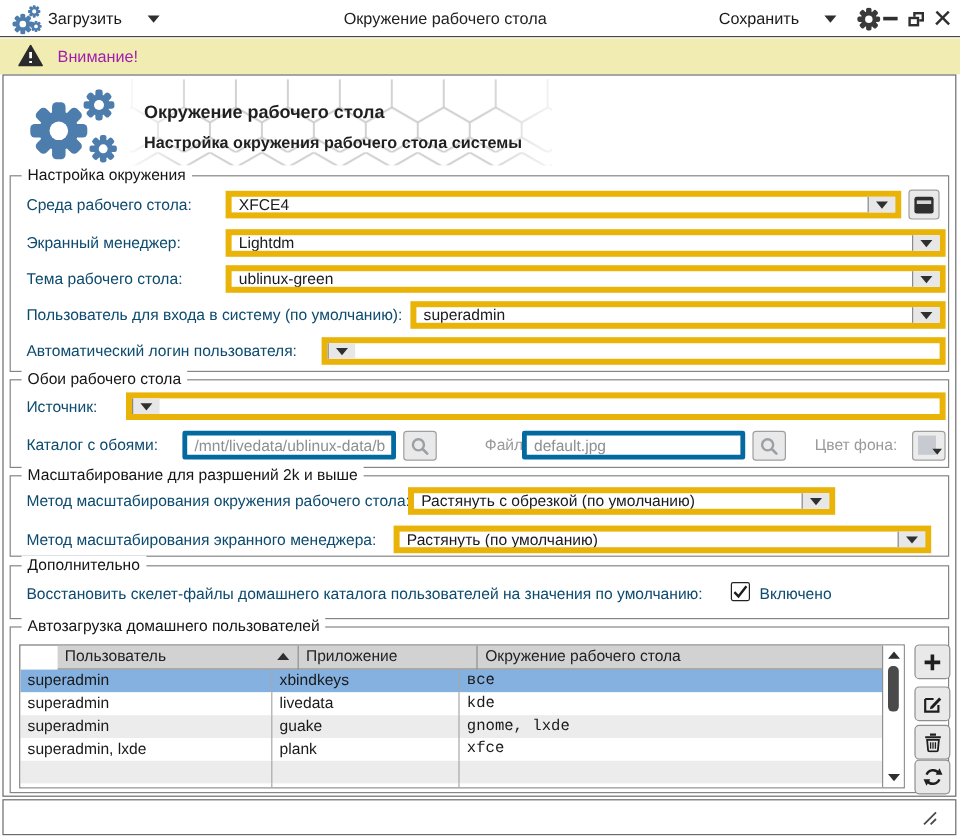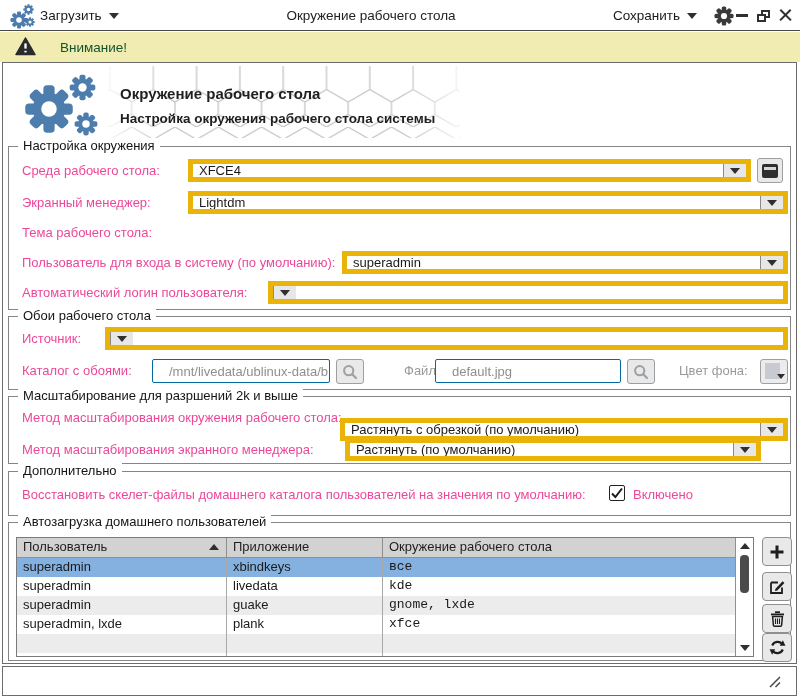--- a/index.html
+++ b/index.html
@@ -1,84 +1,84 @@
 <!DOCTYPE html>
 <html><head>
 <meta charset="utf-8">
 <style>
   *{margin:0;padding:0;box-sizing:border-box}
   html,body{width:800px;height:700px;background:#fff;font-family:"Liberation Sans",sans-serif;color:#1a1a1a;}
   #window{position:relative;width:800px;height:700px;background:#fff;overflow:hidden;}
 
   
   .titlebar{position:absolute;left:0;top:0;width:800px;height:31px;background:#fff;border-bottom:1px solid #4a4a4a;}
-  .menu-btn{position:absolute;top:0;height:31px;display:flex;align-items:center;gap:7px;font-size:13.5px;cursor:default;justify-content:center;}
+  .menu-btn{position:absolute;top:0;height:31px;display:flex;align-items:center;gap:21px;font-size:13.5px;cursor:default;justify-content:center;}
   .caret{width:0;height:0;border-left:5px solid transparent;border-right:5px solid transparent;border-top:6px solid #2f2f2f;}
   .tb-title{position:absolute;left:0;right:58px;top:8px;text-align:center;font-size:13.5px;color:#222;}
   .wc{position:absolute;right:8px;top:0;height:31px;display:flex;align-items:center;gap:9px;}
   .wc-min{width:12px;height:3px;background:#2f2f2f;}
   .wc-max{width:13px;height:12px;position:relative;}
   .wc-max .back{position:absolute;right:0;top:0;width:9px;height:8px;border:2px solid #2f2f2f;}
   .wc-max .front{position:absolute;left:0;bottom:0;width:9px;height:8px;border:2px solid #2f2f2f;background:#fff;}
   .wc-close{width:13px;height:13px;position:relative;}
   .wc-close i{position:absolute;left:-1px;top:5px;width:15px;height:2.4px;background:#2f2f2f;}
   .wc-close i:first-child{transform:rotate(45deg);}
   .wc-close i:last-child{transform:rotate(-45deg);}
 
   
   .warnbar{position:absolute;left:0;top:32px;width:800px;height:30px;background:#f1ecb2;}
-  .warnbar .txt{position:absolute;left:60px;top:8px;font-size:13.5px;color:#14532d;}
+  .warnbar .txt{position:absolute;left:48px;top:8px;font-size:13.5px;color:#a21caf;}
 
   
   .content{position:absolute;left:2px;top:62px;width:795px;height:602px;background:#fff;border:1px solid #6b6b6b;}
   .statusbar{position:absolute;left:2px;top:666px;width:795px;height:30px;background:#fff;border:1px solid #6b6b6b;}
 
   
   .hexfade{position:absolute;left:105px;top:3px;width:352px;height:72px;
     background:linear-gradient(90deg,rgba(255,255,255,.85),rgba(255,255,255,0) 16%,rgba(255,255,255,0) 84%,rgba(255,255,255,.75));}
   .hd-title{position:absolute;left:117px;top:22px;font-size:15px;font-weight:bold;color:#1f1f1f;}
   .hd-sub{position:absolute;left:117px;top:48px;font-size:13.5px;font-weight:bold;color:#1f1f1f;}
 
   
   .grp{position:absolute;left:5px;width:783px;border:1px solid #858585;background:#fff;}
   .grp>.legend{position:absolute;top:-9px;left:9px;background:#fff;padding:0 5px;font-size:13px;color:#141414;white-space:nowrap;}
 
-  .lbl{position:absolute;font-size:13px;color:#ec4899;white-space:nowrap;}
+  .lbl{position:absolute;font-size:13px;color:#0c4a6e;white-space:nowrap;}
   .lbl.dis{color:#9a9a9a;}
 
   
   .combo{position:absolute;height:23px;border:5px solid #eab308;background:#fff;display:flex;align-items:stretch;cursor:default;}
   .combo .val{flex:1;padding:0 6px;font-size:13px;display:flex;align-items:center;white-space:nowrap;overflow:hidden;}
   .combo .dd{width:23px;border-left:1px solid #8a8a8a;background:#e7e7e7;display:flex;align-items:center;justify-content:center;}
   .arr-dn{width:0;height:0;border-left:5px solid transparent;border-right:5px solid transparent;border-top:6px solid #2f2f2f;}
 
   
-  .tinput{position:absolute;height:24px;border:1px solid #0369a1;border-radius:2px;background:#fff;
-    font-size:13px;color:#8f8f8f;padding:0 16px;display:flex;align-items:center;white-space:nowrap;overflow:hidden;}
+  .tinput{position:absolute;height:24px;border:4px solid #0369a1;border-radius:2px;background:#fff;
+    font-size:13px;color:#8f8f8f;padding:0 6px;display:flex;align-items:center;white-space:nowrap;overflow:hidden;}
 
   
   .sqbtn{position:absolute;background:#e9e9e9;border:1px solid #9f9f9f;border-radius:3px;display:flex;align-items:center;justify-content:center;cursor:default;}
   .tbtn{position:absolute;width:30px;height:29px;background:#e9e9e9;border:1px solid #8f8f8f;border-radius:4px;display:flex;align-items:center;justify-content:center;cursor:default;}
 
   
   .archive{width:16px;height:14px;background:#2f2f2f;border-radius:2px;position:relative;}
   .archive i{position:absolute;left:2px;right:2px;top:3px;height:3px;background:#d6d6d6;}
 
   
   .colorbtn{position:absolute;width:28px;height:25px;background:#ececec;border:1px solid #9f9f9f;border-radius:3px;}
   .colorbtn .swatch{position:absolute;left:4px;top:3px;width:15px;height:16px;background:#c7cad0;}
   .colorbtn .arr{position:absolute;right:2px;bottom:4px;width:0;height:0;border-left:4px solid transparent;border-right:4px solid transparent;border-top:5px solid #2f2f2f;}
 
   
   .cbx{position:absolute;width:16px;height:16px;border:1.6px solid #222;border-radius:2px;background:#fff;display:flex;align-items:center;justify-content:center;}
 
   
   .tbl{position:absolute;left:13px;top:474px;width:738px;height:120px;border:1px solid #7a7a7a;display:flex;background:#fff;}
   .tgrid{width:718px;position:relative;overflow:hidden;}
-  .thead{display:flex;height:20px;background:#d2d2d2;}
+  .thead{display:flex;height:20px;background:#d2d2d2;margin-left:31px;}
   .thcell{font-size:13px;color:#1f1f1f;padding:1px 0 0 6px;border-right:1px solid #8f8f8f;border-bottom:1px solid #8f8f8f;position:relative;white-space:nowrap;overflow:hidden;}
   .thcell:last-child{border-right:none;}
   .sortarr{position:absolute;right:7px;top:6px;width:0;height:0;border-left:5px solid transparent;border-right:5px solid transparent;border-bottom:6px solid #2f2f2f;}
   .trow{display:flex;height:19px;background:#fff;}
   .trow.alt{background:#ececec;}
   .trow.sel{background:#84b1e0;}
   .tcell{font-size:13px;padding:1px 0 0 6px;white-space:nowrap;overflow:hidden;}
   .tcell.c0{width:210px;border-right:1px solid #a8a8a8;}
   .tcell.c1{width:156px;border-right:1px solid #a8a8a8;}
   .tcell.c2{width:352px;font-family:Liberation Mono, monospace;}
@@ -190,20 +190,26 @@
 
     <span class="lbl" style="left:19px;top:132px">Экранный менеджер:</span>
     <div class="combo" style="left:185px;top:128px;width:600px">
       <span class="val">Lightdm</span>
       <span class="dd">
           <span class="arr-dn"></span>
         </span>
     </div>
 
     <span class="lbl" style="left:19px;top:162px">Тема рабочего стола:</span>
+    <div class="combo" style="left:185px;top:158px;width:600px">
+      <span class="val">ublinux-green</span>
+      <span class="dd">
+          <span class="arr-dn"></span>
+        </span>
+    </div>
 
     <span class="lbl" style="left:19px;top:192px">Пользователь для входа в систему (по умолчанию):</span>
     <div class="combo" style="left:339px;top:188px;width:446px">
       <span class="val">superadmin</span>
       <span class="dd">
           <span class="arr-dn"></span>
         </span>
     </div>
 
     <span class="lbl" style="left:19px;top:222px">Автоматический логин пользователя:</span>
@@ -244,28 +250,28 @@
     <span class="lbl dis" style="left:676px;top:300px">Цвет фона:</span>
     <div class="colorbtn" style="left:757px;top:296px">
       <span class="swatch"></span>
       <span class="arr"></span>
     </div>
 
     <div class="grp" style="top:333px;height:68px">
       <span class="legend">Масштабирование для разршений 2k и выше</span>
     </div>
     <span class="lbl" style="left:19px;top:347px">Метод масштабирования окружения рабочего стола:</span>
-    <div class="combo" style="left:337px;top:355px;width:448px">
+    <div class="combo" style="left:337px;top:343px;width:356px">
       <span class="val">Растянуть с обрезкой (по умолчанию)</span>
       <span class="dd">
           <span class="arr-dn"></span>
         </span>
     </div>
     <span class="lbl" style="left:19px;top:379px">Метод масштабирования экранного менеджера:</span>
-    <div class="combo" style="left:342px;top:375px;width:416px">
+    <div class="combo" style="left:325px;top:375px;width:448px">
       <span class="val">Растянуть (по умолчанию)</span>
       <span class="dd">
           <span class="arr-dn"></span>
         </span>
     </div>
 
     <div class="grp" style="top:408px;height:45px">
       <span class="legend">Дополнительно</span>
     </div>
     <span class="lbl" style="left:19px;top:424px">Восстановить скелет-файлы домашнего каталога пользователей на значения по умолчанию:</span>

